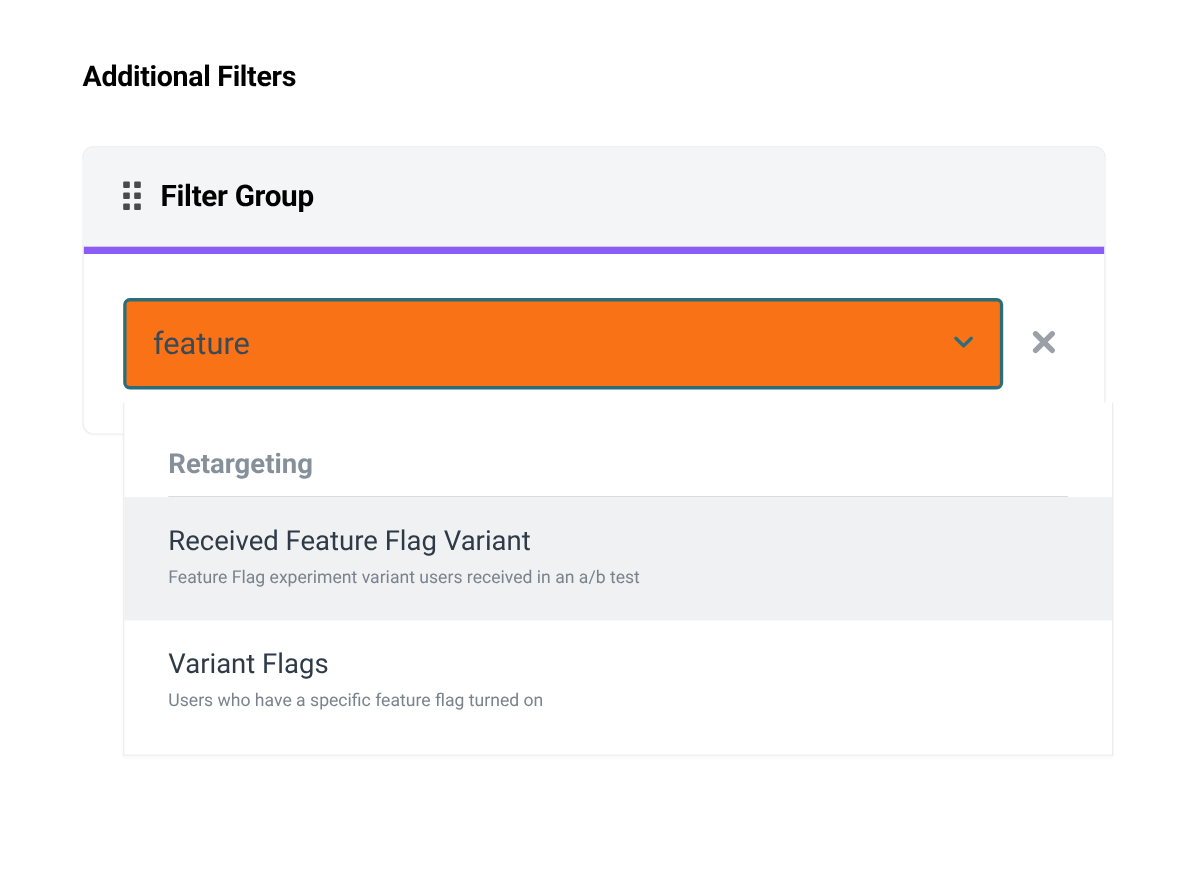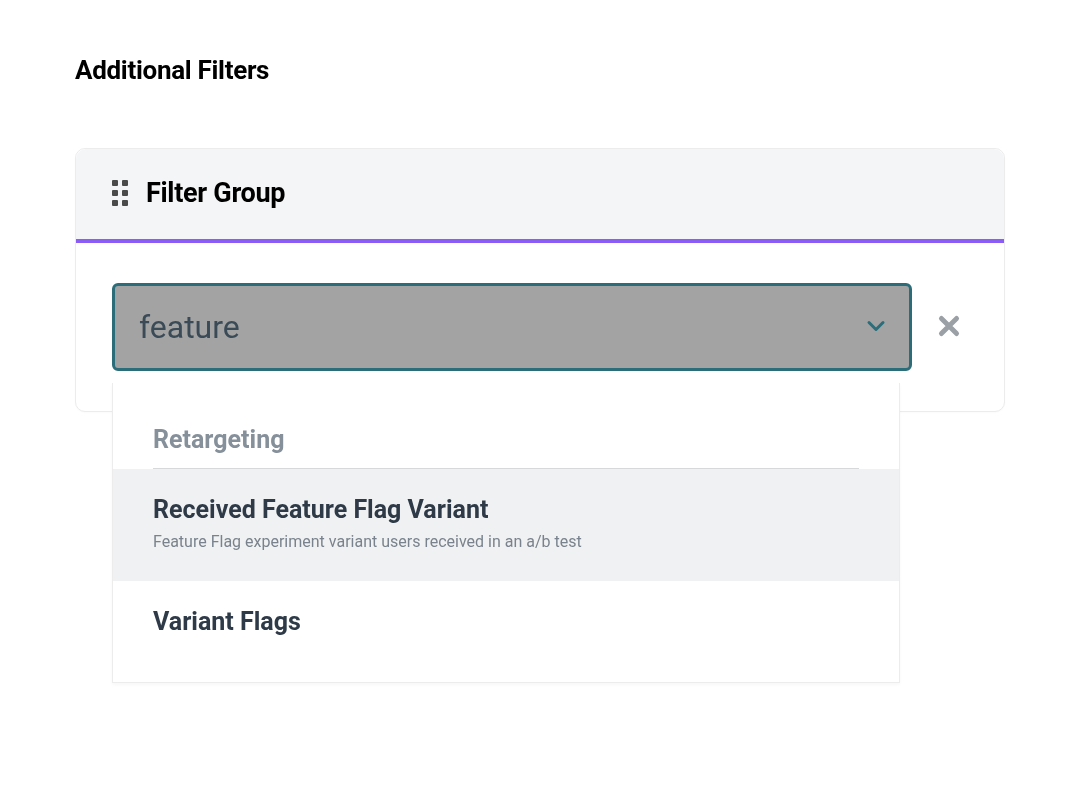--- a/index.html
+++ b/index.html
@@ -19,41 +19,41 @@
 
     .container {
       padding: 55px 75px 0 75px;
     }
 
     .section-title {
       font-size: 26px;
       font-weight: 700;
       color: #000000;
       letter-spacing: -0.3px;
-      margin-bottom: 63px;
+      margin-bottom: 48px;
     }
 
     .filter-card {
       border: 1px solid #ececec;
       border-radius: 10px;
       background: #fff;
       width: 930px;
       box-shadow: 0 1px 2px rgba(0,0,0,0.02);
       position: relative;
     }
 
     .filter-card-header {
       background: #f4f5f6;
       border-top-left-radius: 10px;
       border-top-right-radius: 10px;
       padding: 28px 36px 30px 36px;
       display: flex;
       align-items: center;
       gap: 18px;
-      border-bottom: 4px solid #8b5cf6;
+      border-bottom: 7px solid #8b5cf6;
     }
 
     .drag-handle {
       display: inline-flex;
       flex-direction: column;
       gap: 4px;
       cursor: grab;
     }
 
     .drag-row {
@@ -84,25 +84,25 @@
 
     .filter-input-wrap {
       flex: 1;
       position: relative;
     }
 
     .filter-input {
       width: 100%;
       border: 3px solid #2b6e7a;
       border-radius: 6px;
-      font-size: 32px;
+      font-size: 28px;
       padding: 22px 56px 22px 24px;
       color: #3a4a57;
       outline: none;
-      background: #a3a3a3;
+      background: #f97316;
       font-family: inherit;
     }
 
     .chevron-btn {
       position: absolute;
       right: 16px;
       top: 50%;
       transform: translateY(-50%);
       width: 40px;
       height: 40px;
@@ -121,21 +121,21 @@
       padding: 6px;
       display: flex;
       align-items: center;
       justify-content: center;
     }
 
     .dropdown {
       position: absolute;
       top: 100%;
       left: 36px;
-      width: 788px;
+      width: 900px;
       margin-top: -28px;
       background: #ffffff;
       border: 1px solid #ececec;
       border-top: none;
       box-shadow: 0 2px 3px rgba(0,0,0,0.03);
       z-index: 10;
     }
 
     .dropdown-inner {
       padding: 42px 40px 10px 40px;
@@ -155,21 +155,21 @@
       cursor: pointer;
       margin: 0 -40px;
     }
 
     .dropdown-item.highlighted {
       background: #f0f1f2;
     }
 
     .item-title {
       font-size: 25px;
-      font-weight: 700;
+      font-weight: 400;
       color: #2e3a47;
       margin-bottom: 8px;
     }
 
     .item-desc {
       font-size: 16px;
       color: #7a838d;
       font-weight: 400;
       line-height: 1.3;
     }
@@ -224,18 +224,19 @@
       <div class="dropdown-inner">
         <div class="dropdown-category">Retargeting</div>
 
         <div class="dropdown-item highlighted">
           <div class="item-title">Received Feature Flag Variant</div>
           <div class="item-desc">Feature Flag experiment variant users received in an a/b test</div>
         </div>
 
         <div class="dropdown-item">
           <div class="item-title">Variant Flags</div>
+          <div class="item-desc">Users who have a specific feature flag turned on</div>
         </div>
       </div>
     </div>
 
   </div>
 </div>
 
 </body></html>

